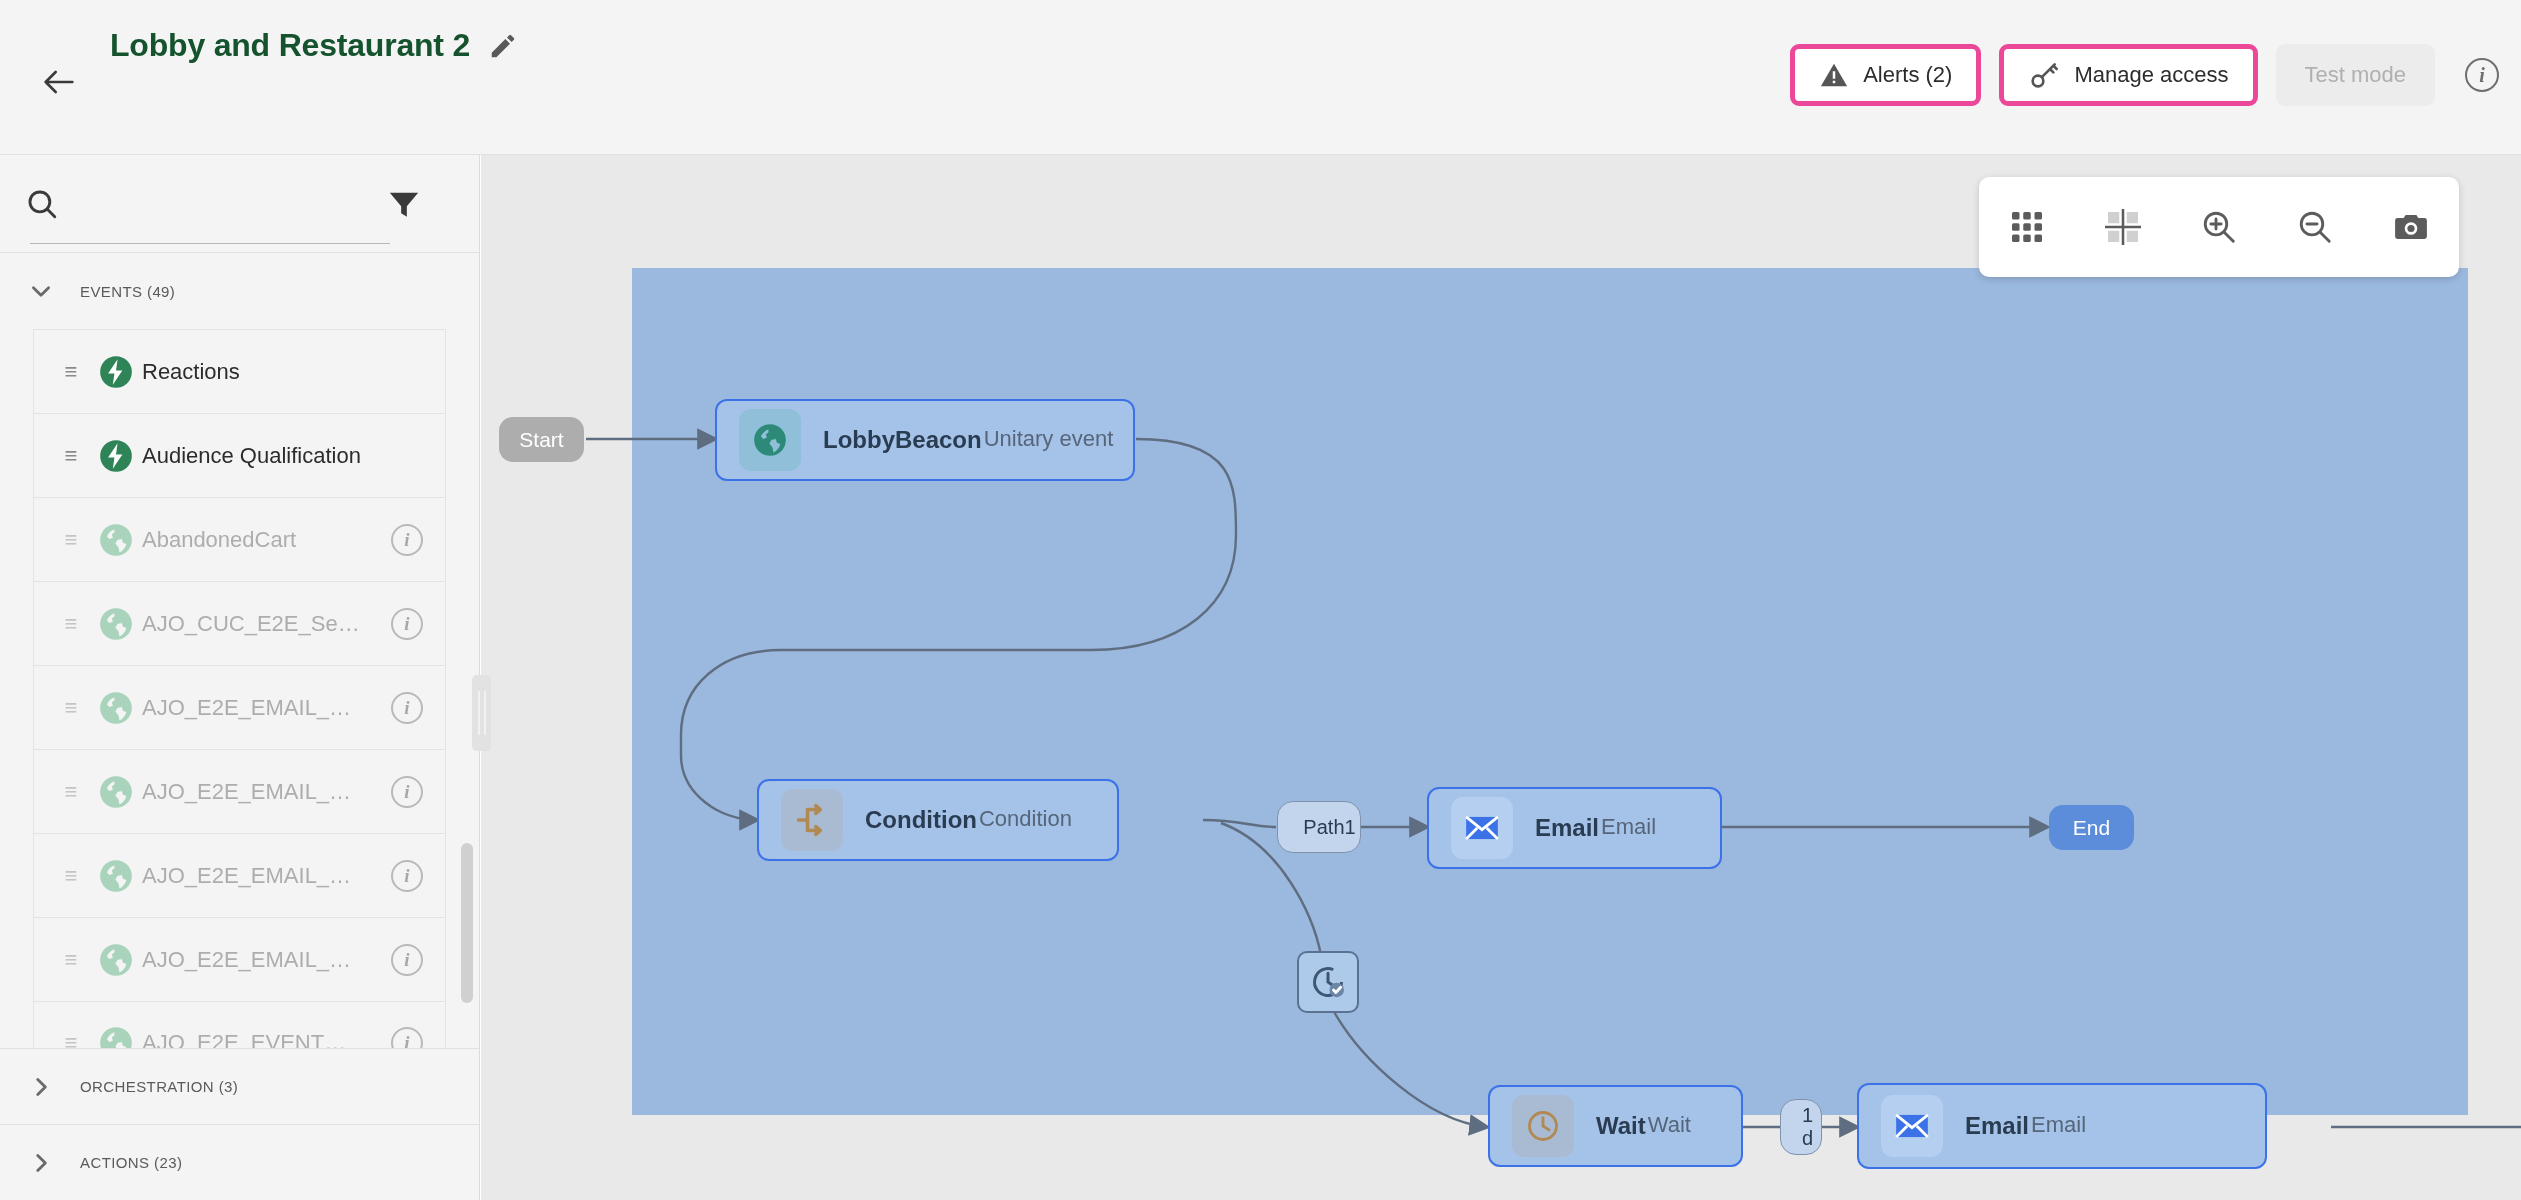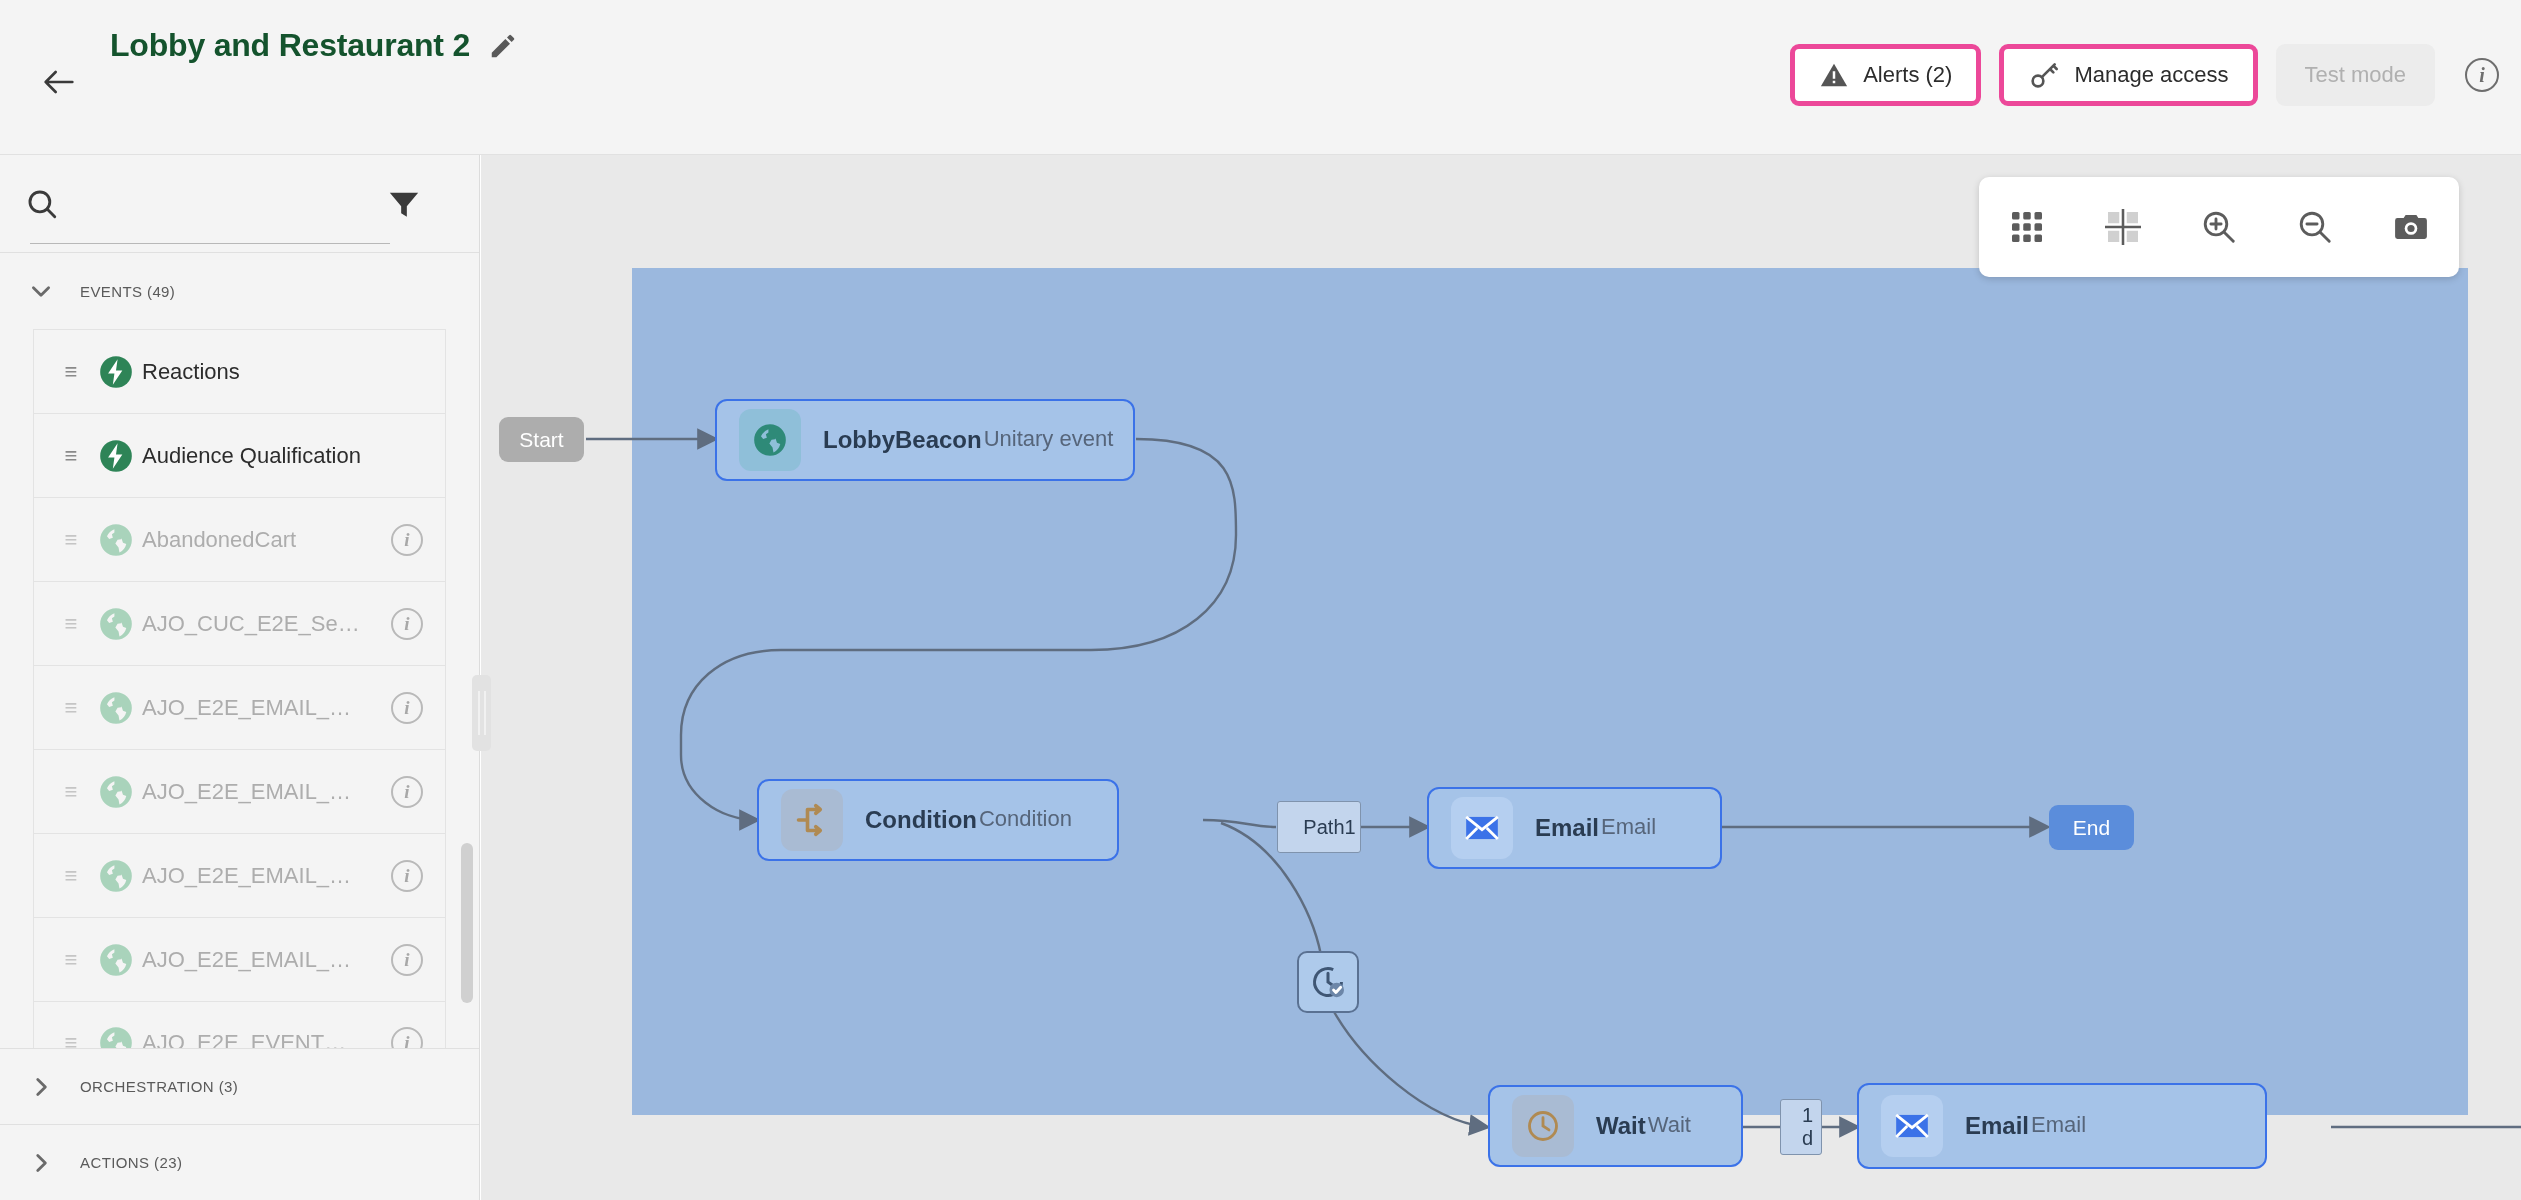--- a/index.html
+++ b/index.html
@@ -204,30 +204,30 @@
     flex: 0 0 auto;
   }
   .node-icon.teal { background: #8fbfd9; }
   .node-icon.grey { background: #a9bbd3; }
   .node-icon.blue { background: #b5cff0; }
   .node-text { display: flex; flex-direction: row; gap: 2px; }
   .node-title { font-size: 24px; font-weight: bold; color: #2a3c52; line-height: 1.15; }
   .node-sub { font-size: 22px; color: #56657a; line-height: 1.15; }
 
   .pill {
-    position: absolute; border-radius: 9px;
+    position: absolute; border-radius: 14px;
     display: flex; align-items: center; justify-content: center;
     font-size: 21px; color: #fff; z-index: 7;
   }
   .pill.start { background: #adadad; }
   .pill.end { background: #5b8ddb; }
 
   .edge-label {
     position: absolute; background: #c3d5ed;
-    border: 1px solid #7f93ad; border-radius: 3px;
+    border: 1px solid #7f93ad; border-radius: 16px;
     display: flex; align-items: center; justify-content: center;
     font-size: 20px; color: #2a3c52; z-index: 8; padding-left: 21px;
   }
   .badge-icon {
     position: absolute; background: #aecaeb;
     border: 2px solid #5a7192; border-radius: 10px;
     display: flex; align-items: center; justify-content: center;
     z-index: 8; cursor: pointer;
   }
 

